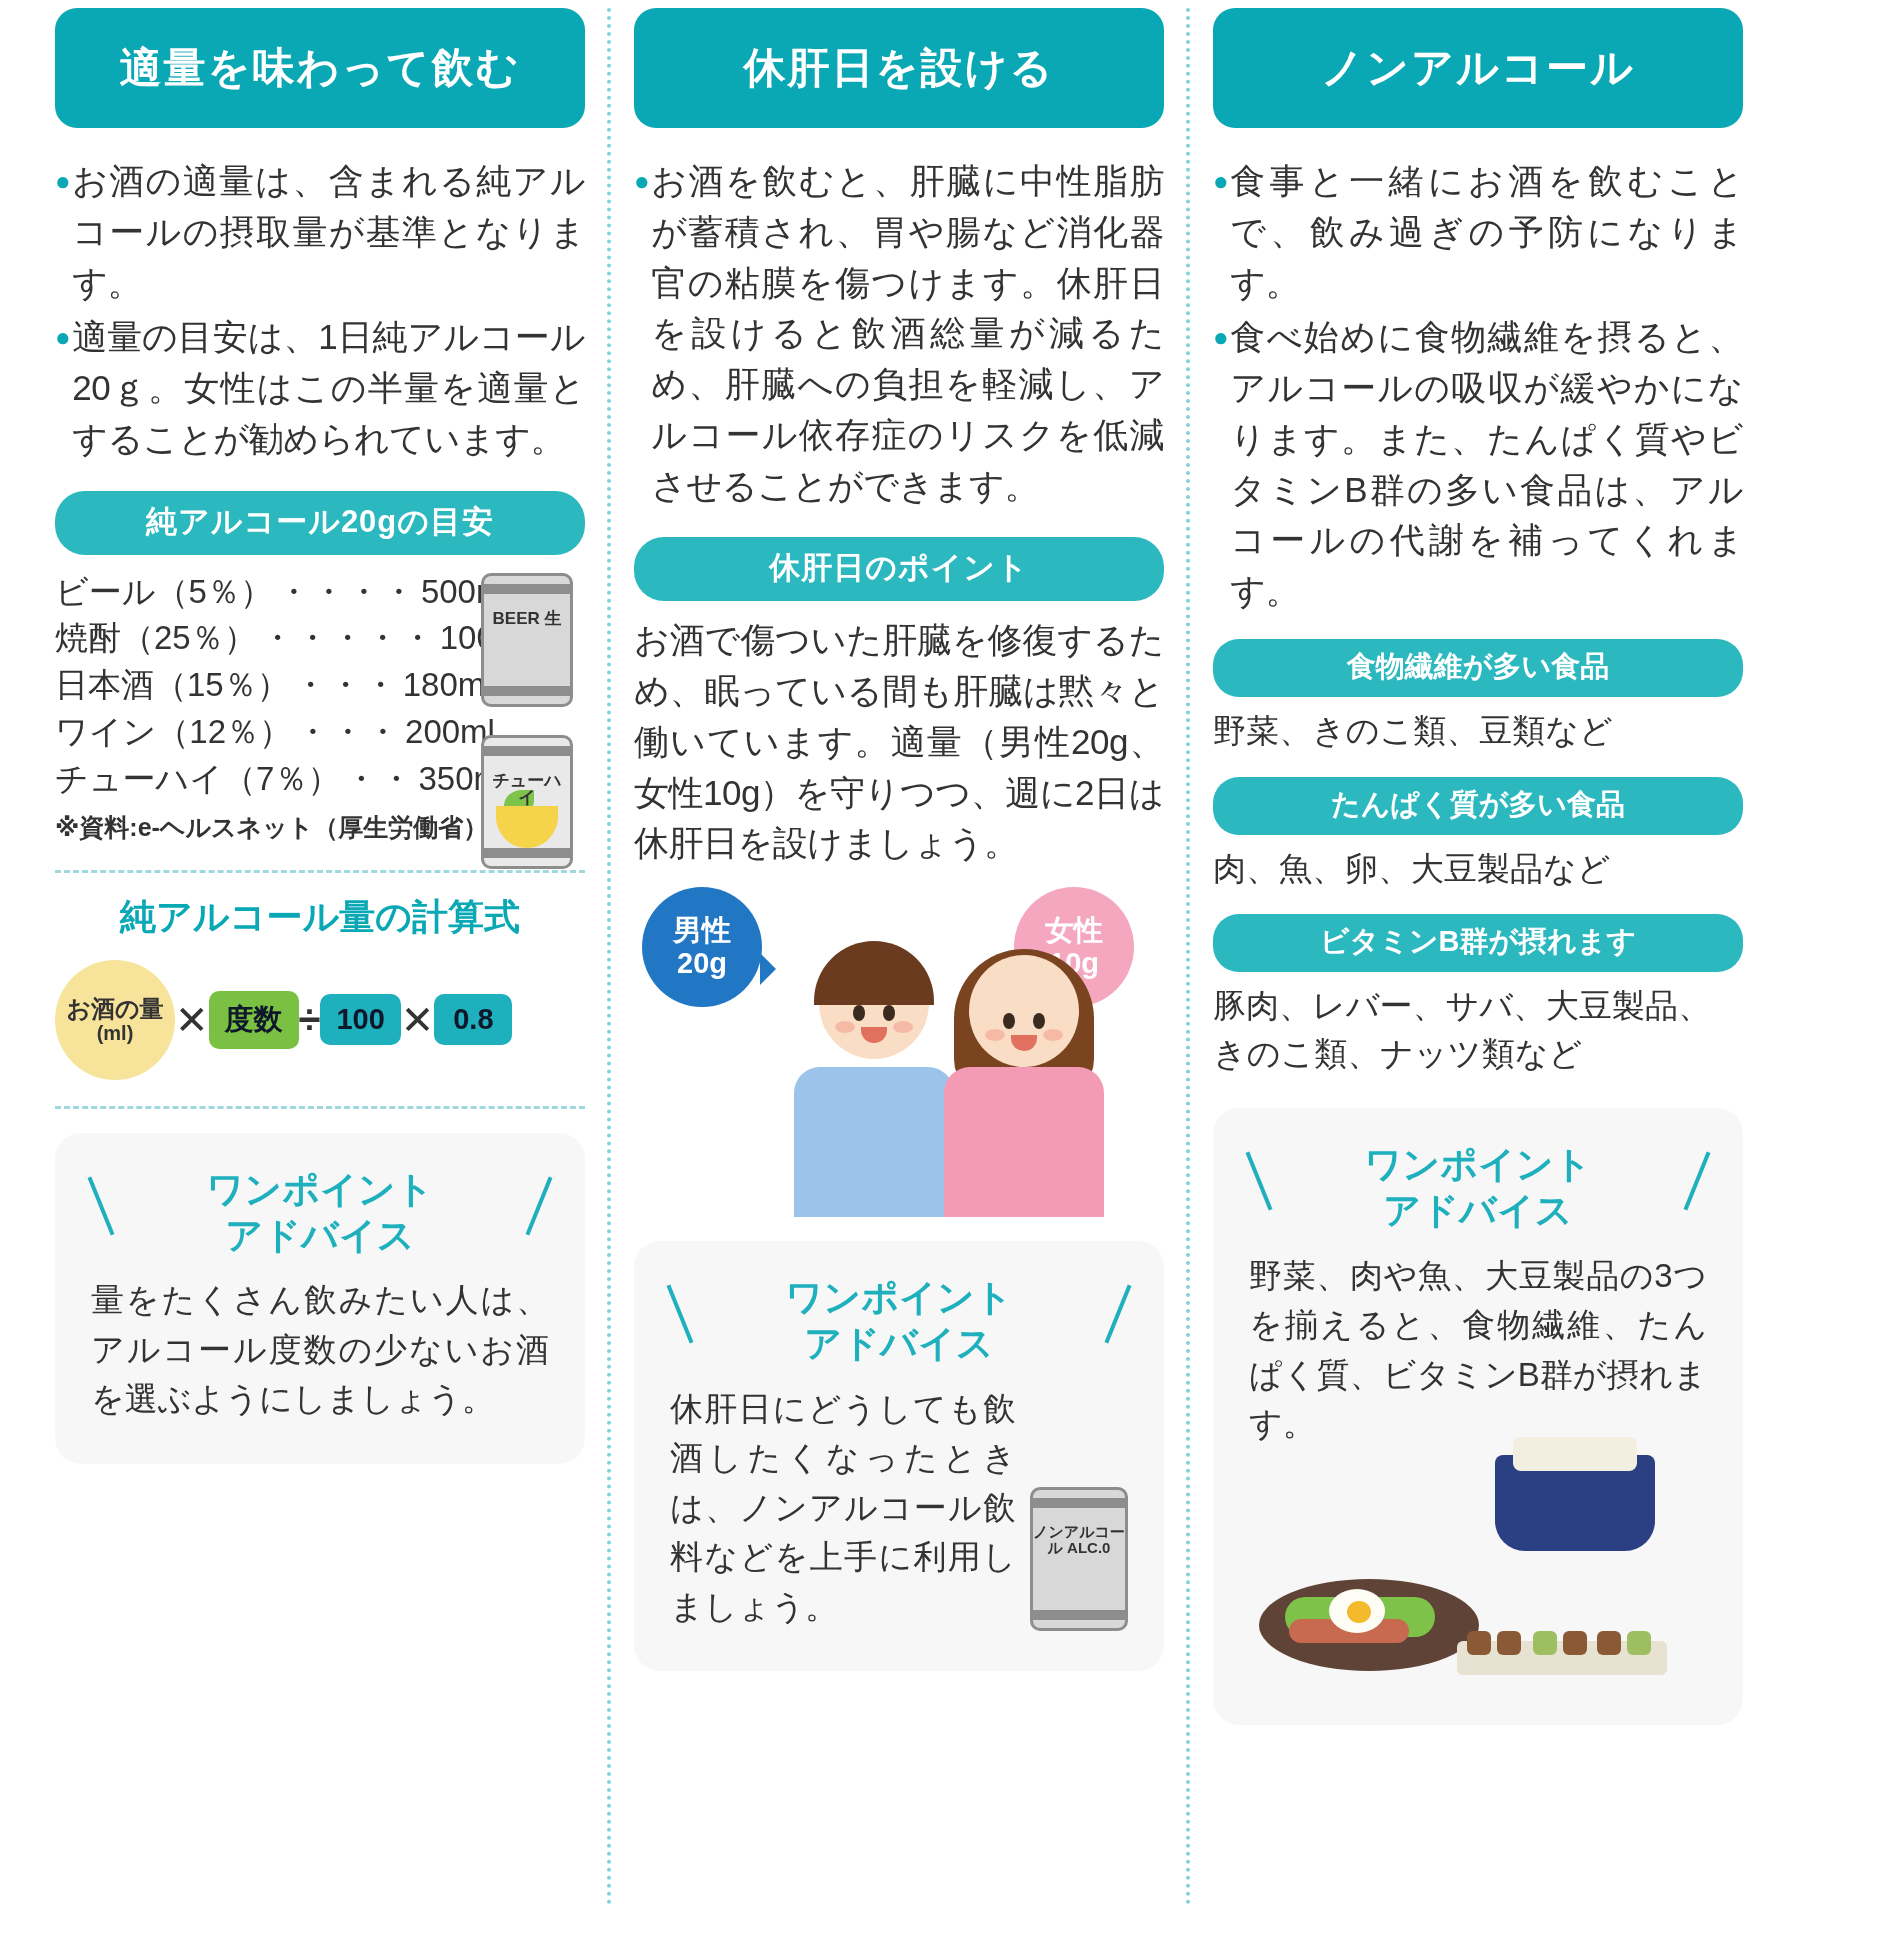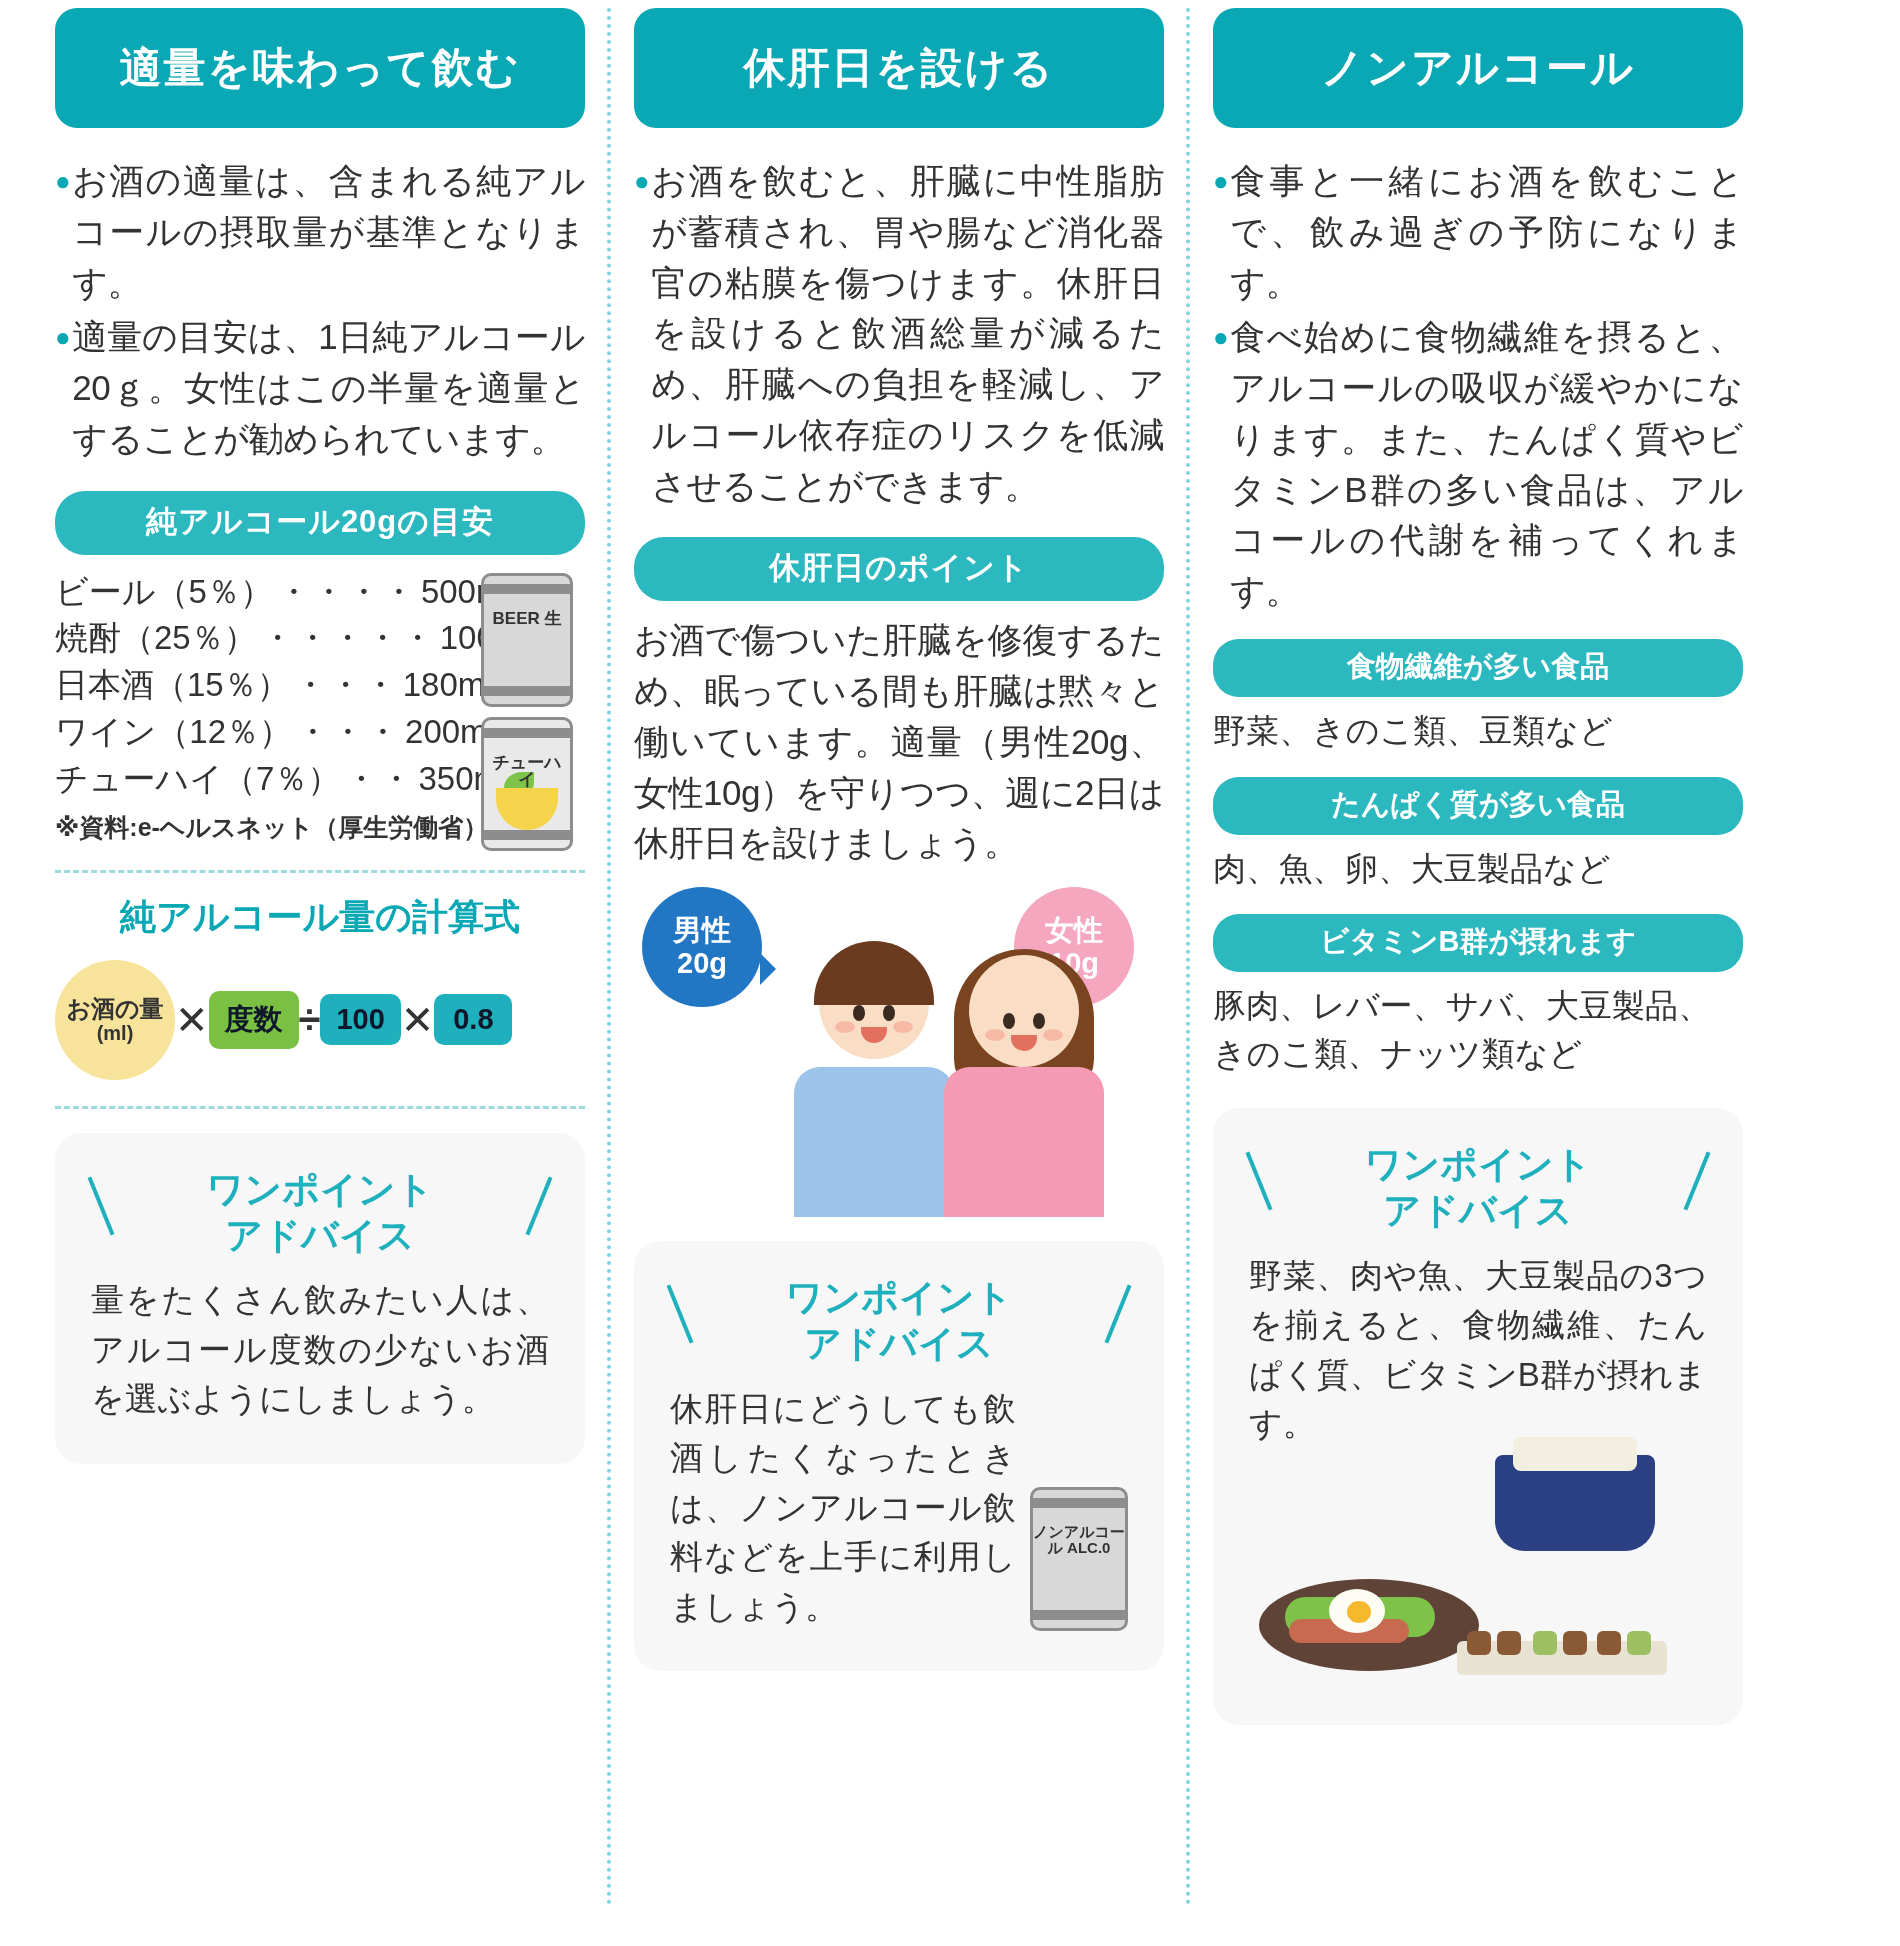--- a/index.html
+++ b/index.html
@@ -81,21 +81,21 @@
   .ddots{flex:0 0 auto;letter-spacing:2px;margin:0 4px;}
   .dval{white-space:nowrap;}
   .note{font-size:25px;margin-top:8px;color:#333;font-weight:bold;}
   .cans{position:absolute;right:-6px;top:4px;width:110px;}
   .can{
     width:86px;height:128px;
     border-radius:10px;
     background:#d8d8d8;
     border:3px solid #8d8d8d;
     position:relative;
-    margin-bottom:10px;
+    margin-bottom:28px;
     overflow:hidden;
   }
   .can .band{position:absolute;left:0;right:0;height:10px;background:#8d8d8d;}
   .can .band.t{top:8px;}
   .can .band.b{bottom:8px;}
   .can .lbl{
     position:absolute;left:0;right:0;top:34px;
     text-align:center;font-size:17px;font-weight:bold;color:#333;line-height:1.05;
   }
   .can.chu{background:#e9e9e9;}

